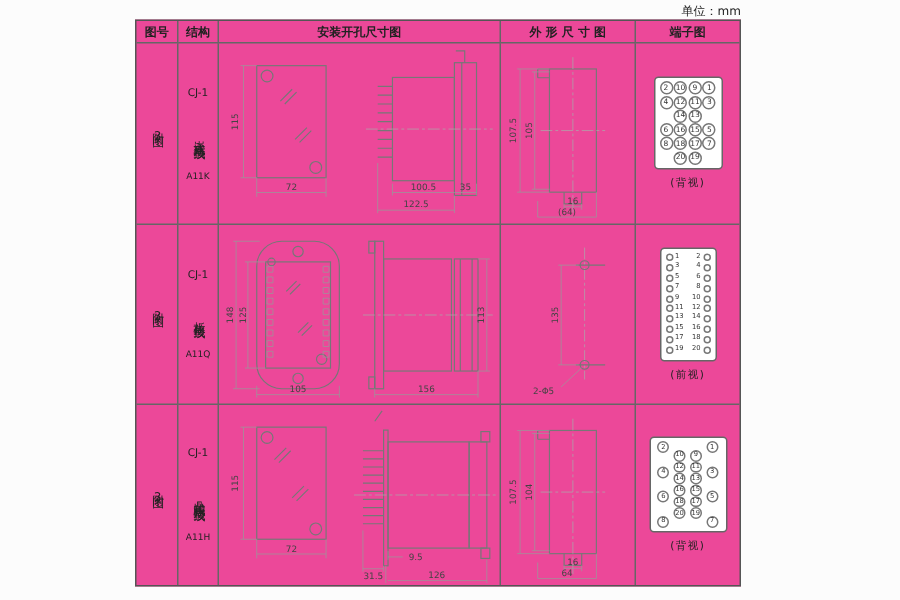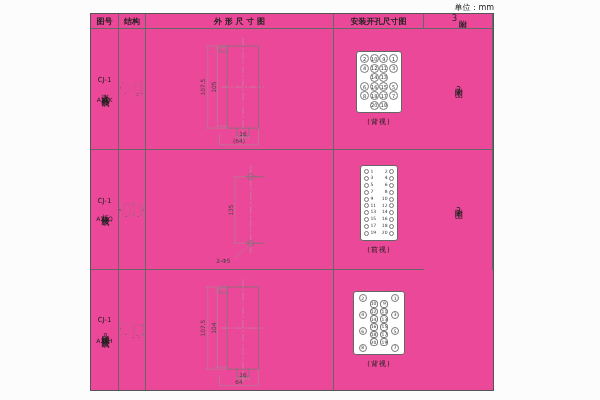--- a/index.html
+++ b/index.html
@@ -10,21 +10,21 @@
   .tbl{position:absolute;top:13px;left:90px;width:402px;border:1px solid #555;
        display:grid;grid-template-columns:28px 27px 188px 90px 69px;
        grid-template-rows:15px 121px 120px 120px;background:#ec4899;}
   .c{border-right:1px solid #666;border-bottom:1px solid #666;display:flex;
      align-items:center;justify-content:center;box-sizing:border-box;overflow:hidden;}
   .c.last{border-right:none;}
   .c.bot{border-bottom:none;}
   .hd{font-size:8px;font-weight:bold;color:#222;}
   .vtext{writing-mode:vertical-rl;text-orientation:upright;font-size:8px;
          letter-spacing:2px;color:#222;line-height:1;}
-  .structCell{flex-direction:column;gap:3px;}
+  .structCell{flex-direction:column;gap:21px;}
   .model{font-size:7px;color:#222;}
   .stype{letter-spacing:1px;}
   .code{font-size:6px;color:#222;}
   .termCell{flex-direction:column;}
   svg{display:block;}
   svg text{font-size:6px;fill:#444;font-family:"DejaVu Sans",sans-serif;}
   .ln{stroke:#777;stroke-width:0.8;fill:none;}
   .dl{stroke:#999;stroke-width:0.5;fill:none;}
   .cl{stroke:#aaa;stroke-width:0.5;fill:none;stroke-dasharray:8 2 2 2;}
   .tbox{border:1px solid #666;border-radius:3px;display:flex;background:#fff;box-sizing:border-box;}
@@ -47,22 +47,23 @@
 </style>
 </head>
 <body>
 
 <div class="unit">单位：mm</div>
 
 <div class="tbl">
 
   <div class="c hd">图号</div>
   <div class="c hd">结构</div>
+  <div class="c hd">安装开孔尺寸图</div>
   <div class="c hd">外 形 尺 寸 图</div>
-  <div class="c hd">安装开孔尺寸图</div>
+  <div class="c hd last">端子图</div>
 
   <div class="c">
     <span class="vtext">附图3</span>
   </div>
   <div class="c structCell">
     <span class="model">CJ-1</span>
     <span class="vtext stype">嵌入式后接线</span>
     <span class="code">A11K</span>
   </div>
   <div class="c">

